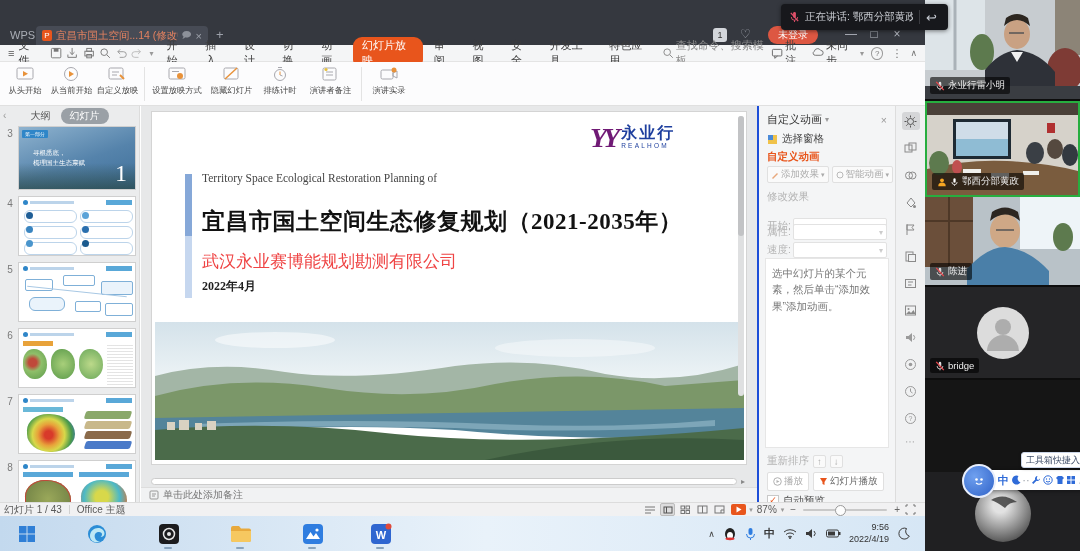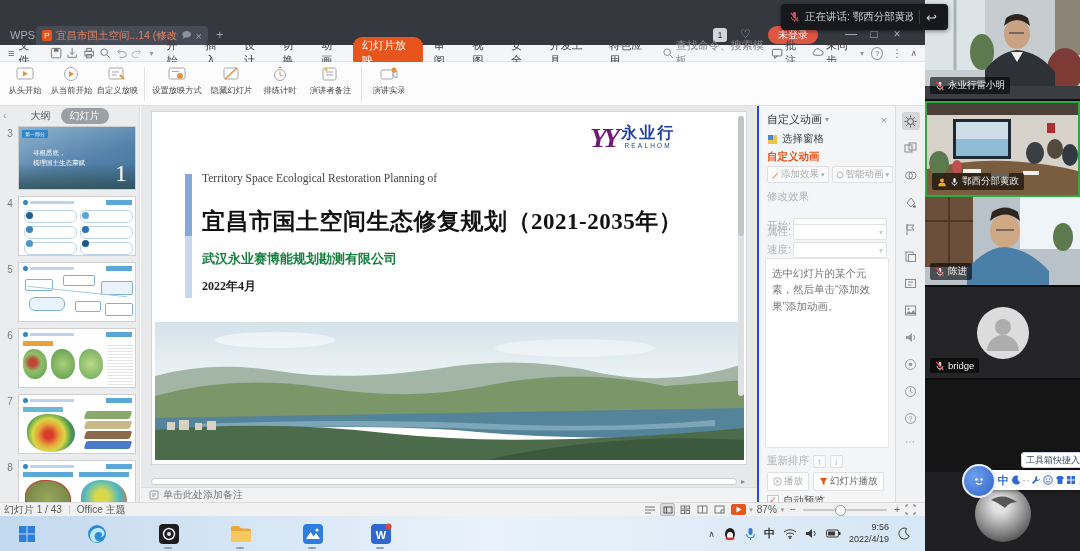--- a/index.html
+++ b/index.html
@@ -46,21 +46,21 @@
   .mini-tag{position:absolute;right:3px;top:3px;width:26px;height:5px;background:#59a8d8;}
   .blob{position:absolute;border-radius:45% 55% 50% 50%;}
   
   #slidearea{position:absolute;left:141px;top:106px;width:616px;height:396px;background:#e7e8e9;}
   #slide{position:absolute;left:11px;top:6px;width:594px;height:352px;background:#fff;
     box-shadow:0 0 0 1px #d4d4d4;}
   #accentbar-a{position:absolute;left:33px;top:62px;width:7px;height:62px;background:#86a8d8;}
   #accentbar-b{position:absolute;left:33px;top:124px;width:7px;height:62px;background:#c6d7ef;}
   #en-title{position:absolute;left:50px;top:58px;font-size:11.5px;color:#454545;line-height:1.5;}
   #cn-title{position:absolute;left:50px;top:94px;font-size:23px;font-weight:bold;color:#121212;letter-spacing:.5px;}
-  #company{position:absolute;left:50px;top:138px;font-size:13px;font-weight:bold;color:#15803d;}
+  #company{position:absolute;left:50px;top:138px;font-size:17px;font-weight:normal;color:#ef4444;}
   #slidedate{position:absolute;left:50px;top:166px;font-size:12px;font-weight:bold;color:#1e1e1e;}
   #logo{position:absolute;left:438px;top:12px;display:flex;align-items:flex-start;gap:5px;}
   #logo .glyph{font-family:"Liberation Serif",serif;font-style:italic;font-weight:bold;font-size:28px;color:#701a75;line-height:1;letter-spacing:-4px;}
   #logo .cn{font-size:16px;font-weight:bold;color:#1e3f9e;letter-spacing:2px;line-height:1.1;}
   #logo .en{font-size:6.5px;color:#1e3f9e;letter-spacing:2.2px;}
   #hscroll{position:absolute;left:10px;top:372px;width:586px;height:7px;background:#fff;border:1px solid #ccc;border-radius:4px;box-sizing:border-box;}
   #vscroll{position:absolute;right:2px;top:4px;width:6px;height:280px;background:#dfe0e1;border-radius:3px;}
   #vscroll .thumbbar{width:6px;height:120px;background:#c2c3c5;border-radius:3px;}
   
   #notesbar{position:absolute;left:141px;top:487px;width:616px;height:15px;background:#f1f2f3;
@@ -382,21 +382,21 @@
         <div style="position:absolute;left:60px;top:11px;width:50px;height:5px;background:#59a8d8;"></div>
         <div class="blob" style="left:6px;top:19px;width:46px;height:38px;background:radial-gradient(circle at 50% 50%,#9aa85a,#7a8a4a 70%);box-shadow:inset 0 0 0 1px #c0493a;"></div>
         <div class="blob" style="left:62px;top:19px;width:46px;height:38px;background:radial-gradient(circle at 45% 45%,#d8d84a 20%,#4ab8c8 55%,#d8743a 85%);"></div>
       </div>
     </div>
 
     <div id="slidearea">
       <div id="slide">
         <div id="logo">
           <span class="glyph">YY</span>
-          <span style="display:flex;flex-direction:column;align-items:center;">
+          <span style="display:flex;flex-direction:column;align-items:flex-start;">
             <span class="cn">永业行</span>
             <span class="en">REALHOM</span>
           </span>
         </div>
         <div id="accentbar-a"></div>
         <div id="accentbar-b"></div>
         <div id="en-title" class="serif">
           <div>Territory Space Ecological Restoration Planning of</div>
         </div>
         <div id="cn-title" class="serif">宜昌市国土空间生态修复规划（2021-2035年）</div>

